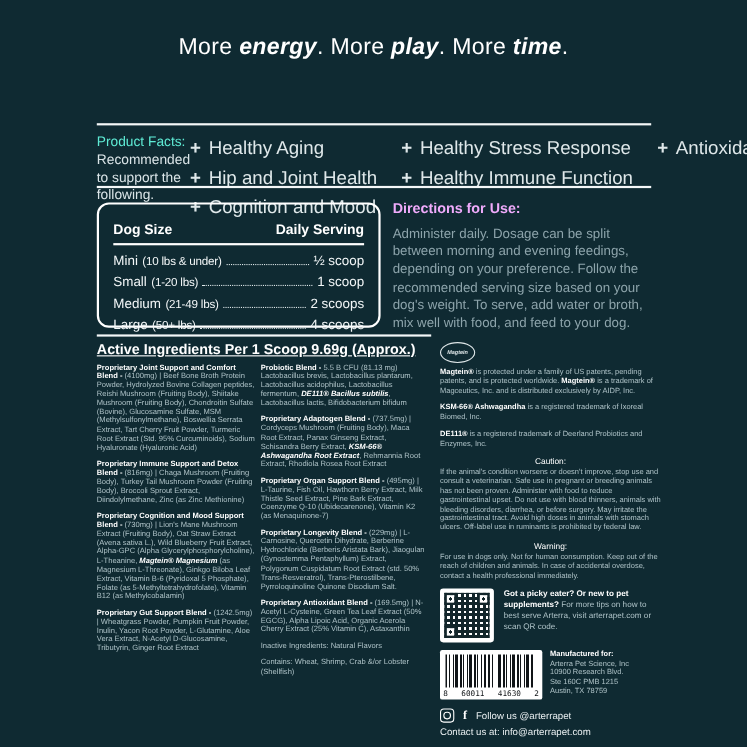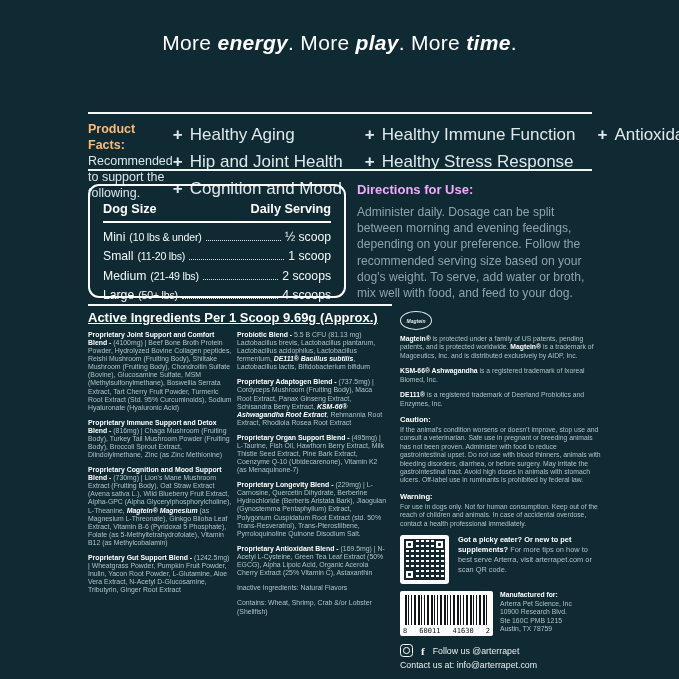--- a/index.html
+++ b/index.html
@@ -10,21 +10,21 @@
         font-size:21px;letter-spacing:.3px;}
   .hero b{font-style:italic;font-weight:700;}
   
   .rule{position:absolute;height:1.7px;background:#f4f7f8;}
   .rule1{top:112px;left:88px;width:504px;}
   .rule2{top:169px;left:88px;width:504px;}
   .rule3{top:304px;left:88px;width:304px;}
   
   .pf{position:absolute;top:121px;left:88px;width:510px;display:flex;}
   .pf-intro{width:142px;font-size:12.5px;line-height:1.28;color:#dbe5e8;}
-  .pf-intro b{color:#fdba74;font-weight:700;}
+  .pf-intro b{color:#5eead4;font-weight:400;}
   .pf-col{font-size:17px;line-height:1.6;color:#dfe8ea;margin-right:22px;}
   .pf-item{white-space:nowrap;}
   .plus{font-weight:700;margin-right:7px;}
   
   .dogtable{position:absolute;top:184px;left:88px;width:258px;height:114px;border:2px solid #fff;
             border-radius:11px;box-sizing:border-box;padding:16px 13px 6px;color:#f3f7f8;}
   .dt-head{display:flex;justify-content:space-between;font-weight:700;font-size:12.7px;color:#fff;
            padding-bottom:5px;}
   .dt-rule{height:1.6px;background:#fff;margin-bottom:5px;}
   .dt-row{display:flex;align-items:baseline;font-size:12.2px;line-height:1.6;}
@@ -43,21 +43,21 @@
   .blend{font-size:6.9px;line-height:1.17;margin:0 0 7px;color:#aec2c7;}
   .blend strong{color:#fff;}
   .bi{font-style:italic;}
   .small-note{font-size:6.9px;line-height:1.2;margin:0 0 7px;color:#aec2c7;}
   
   .mlogo{width:30px;height:17px;border:1.4px solid #dfe7e9;border-radius:50%;
          display:flex;align-items:center;justify-content:center;margin-bottom:5px;
          font-size:5px;font-weight:700;font-style:italic;color:#dfe7e9;}
   .legal{font-size:6.8px;line-height:1.24;margin:0 0 7px;color:#aec2c7;}
   .legal strong{color:#fff;}
-  .cap{display:block;font-size:7.6px;font-weight:700;color:#fff;margin:0 0 2px;}
+  .cap{display:block;font-size:7.6px;font-weight:400;color:#fff;margin:0 0 2px;text-align:center;}
   .legal-body{font-size:6.8px;line-height:1.24;margin:0 0 7px;color:#aec2c7;}
   
   .promo{display:flex;gap:9px;margin-top:3px;}
   .qr{flex:none;width:49px;height:49px;background:#fff;border-radius:3px;padding:4px;
       box-sizing:border-box;position:relative;}
   .qr-pat{width:100%;height:100%;
       background:repeating-linear-gradient(90deg,#13262b 0 2.5px,transparent 2.5px 5px),
                  repeating-linear-gradient(0deg,#13262b 0 2.5px,#fff 2.5px 5px);}
   .f{position:absolute;width:11px;height:11px;border:2.4px solid #13262b;box-sizing:border-box;
      background:radial-gradient(#13262b 28%,#fff 32%);}
@@ -98,22 +98,22 @@
     <div class="pf-intro">
       <b>Product Facts:</b>
       <div>Recommended to support the following.</div>
     </div>
     <div class="pf-col">
       <div class="pf-item"><span class="plus">+</span><span>Healthy Aging</span></div>
       <div class="pf-item"><span class="plus">+</span><span>Hip and Joint Health</span></div>
       <div class="pf-item"><span class="plus">+</span><span>Cognition and Mood</span></div>
     </div>
     <div class="pf-col">
+      <div class="pf-item"><span class="plus">+</span><span>Healthy Stress Response</span></div>
       <div class="pf-item"><span class="plus">+</span><span>Healthy Immune Function</span></div>
-      <div class="pf-item"><span class="plus">+</span><span>Healthy Stress Response</span></div>
     </div>
     <div class="pf-col">
       <div class="pf-item"><span class="plus">+</span><span>Antioxidant Support</span></div>
     </div>
   </div>
 
   <div class="rule rule2"></div>
 
   <div class="dogtable">
     <div class="dt-head">
@@ -122,21 +122,21 @@
     </div>
     <div class="dt-rule"></div>
     <div class="dt-row">
       <span class="dt-size">Mini</span>
       <span class="dt-range">(10 lbs &amp; under)</span>
       <span class="lead"></span>
       <span class="dt-serv">½ scoop</span>
     </div>
     <div class="dt-row">
       <span class="dt-size">Small</span>
-      <span class="dt-range">(11-20 lbs)</span>
+      <span class="dt-range">(1-20 lbs)</span>
       <span class="lead"></span>
       <span class="dt-serv">1 scoop</span>
     </div>
     <div class="dt-row">
       <span class="dt-size">Medium</span>
       <span class="dt-range">(21-49 lbs)</span>
       <span class="lead"></span>
       <span class="dt-serv">2 scoops</span>
     </div>
     <div class="dt-row">

